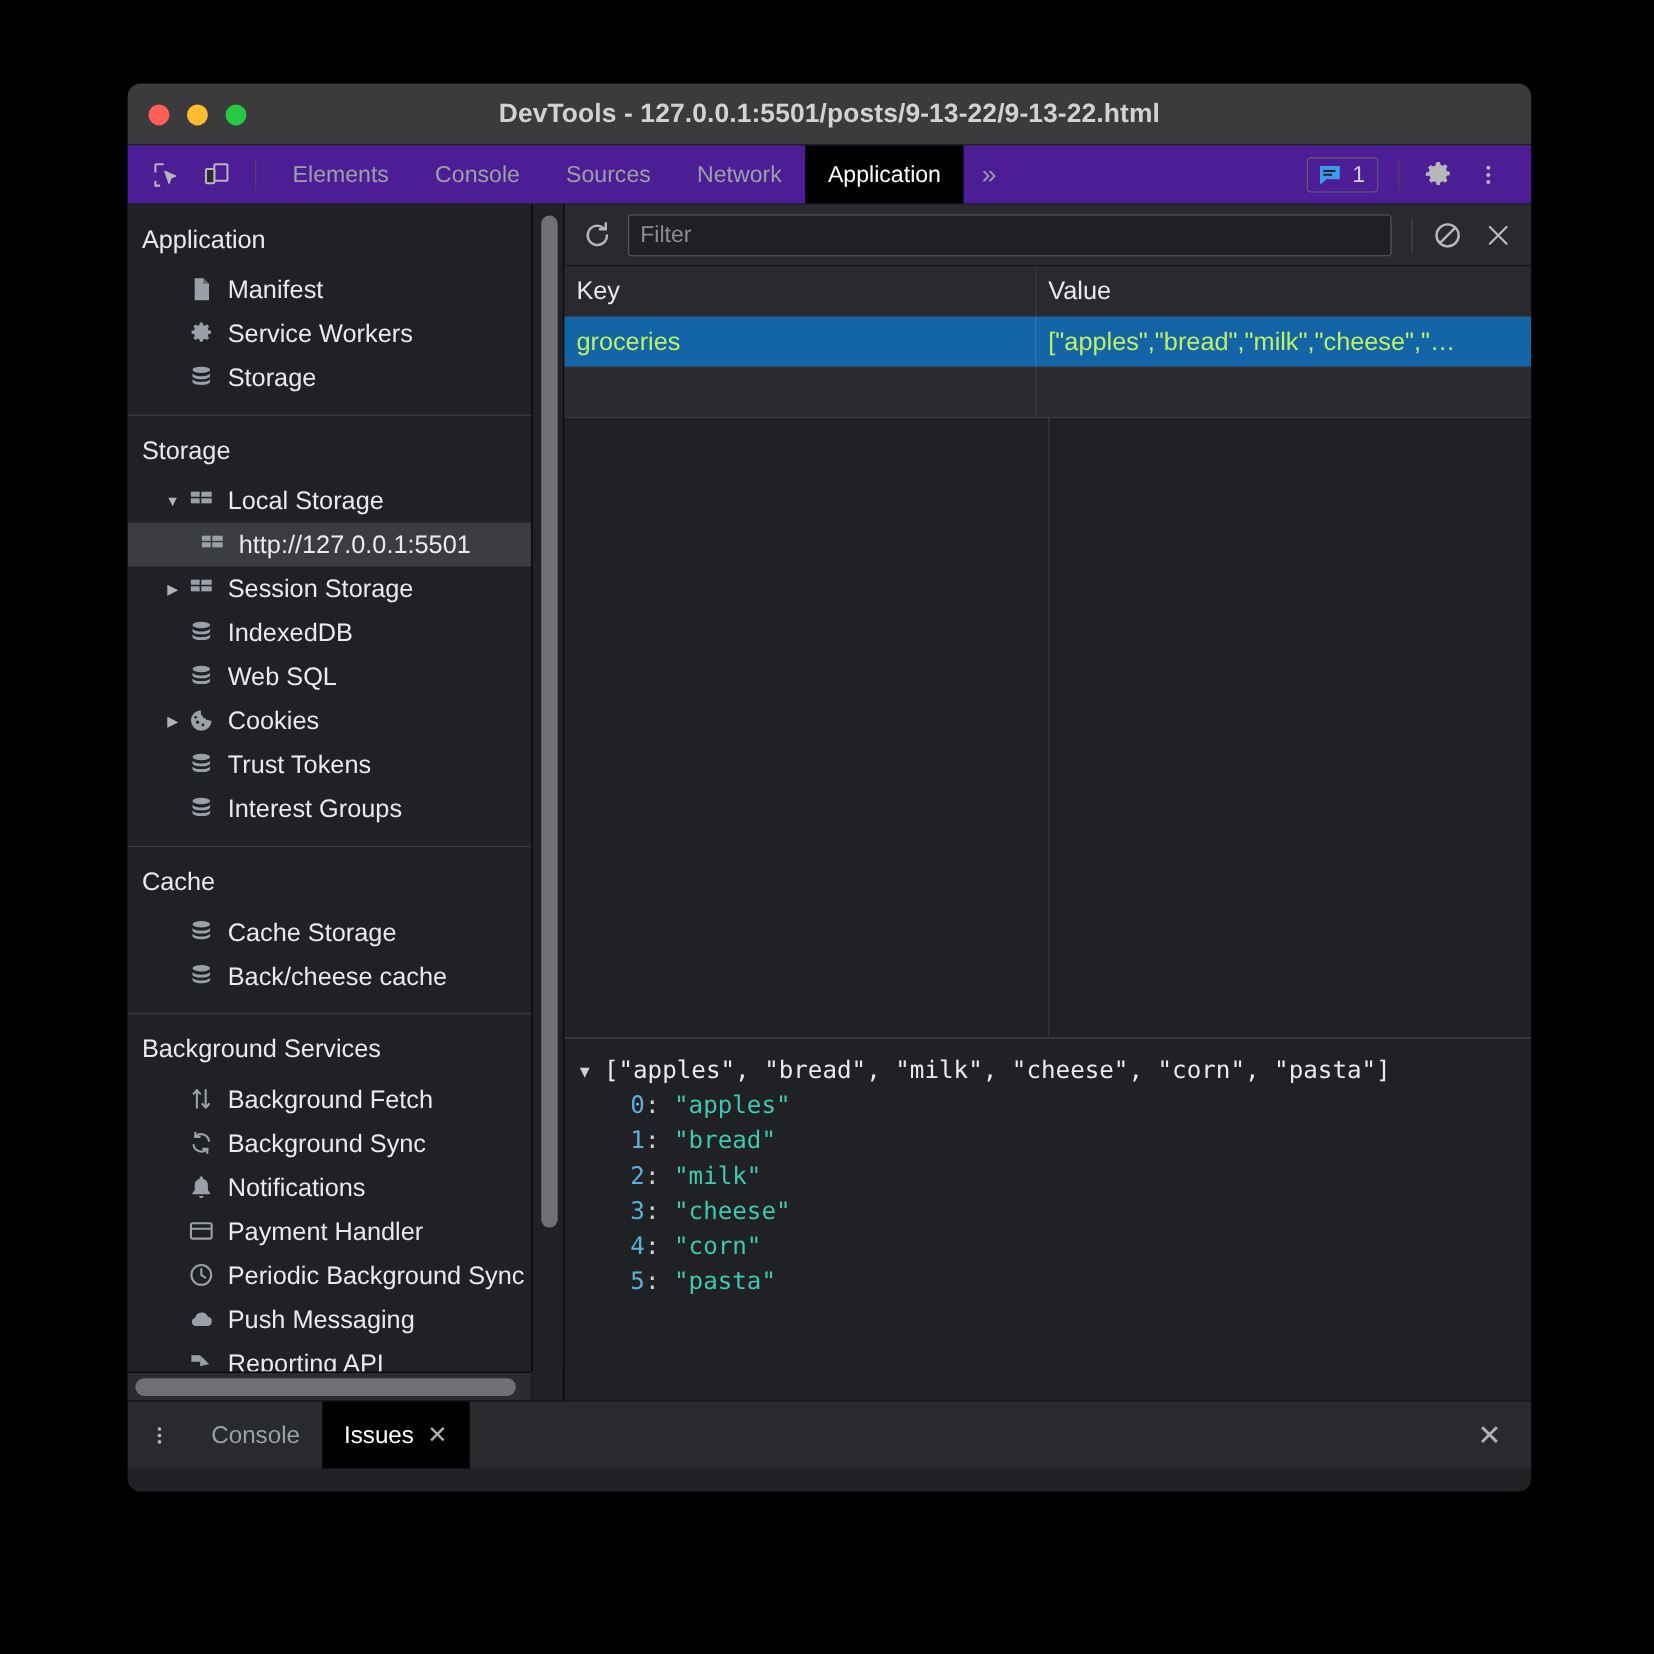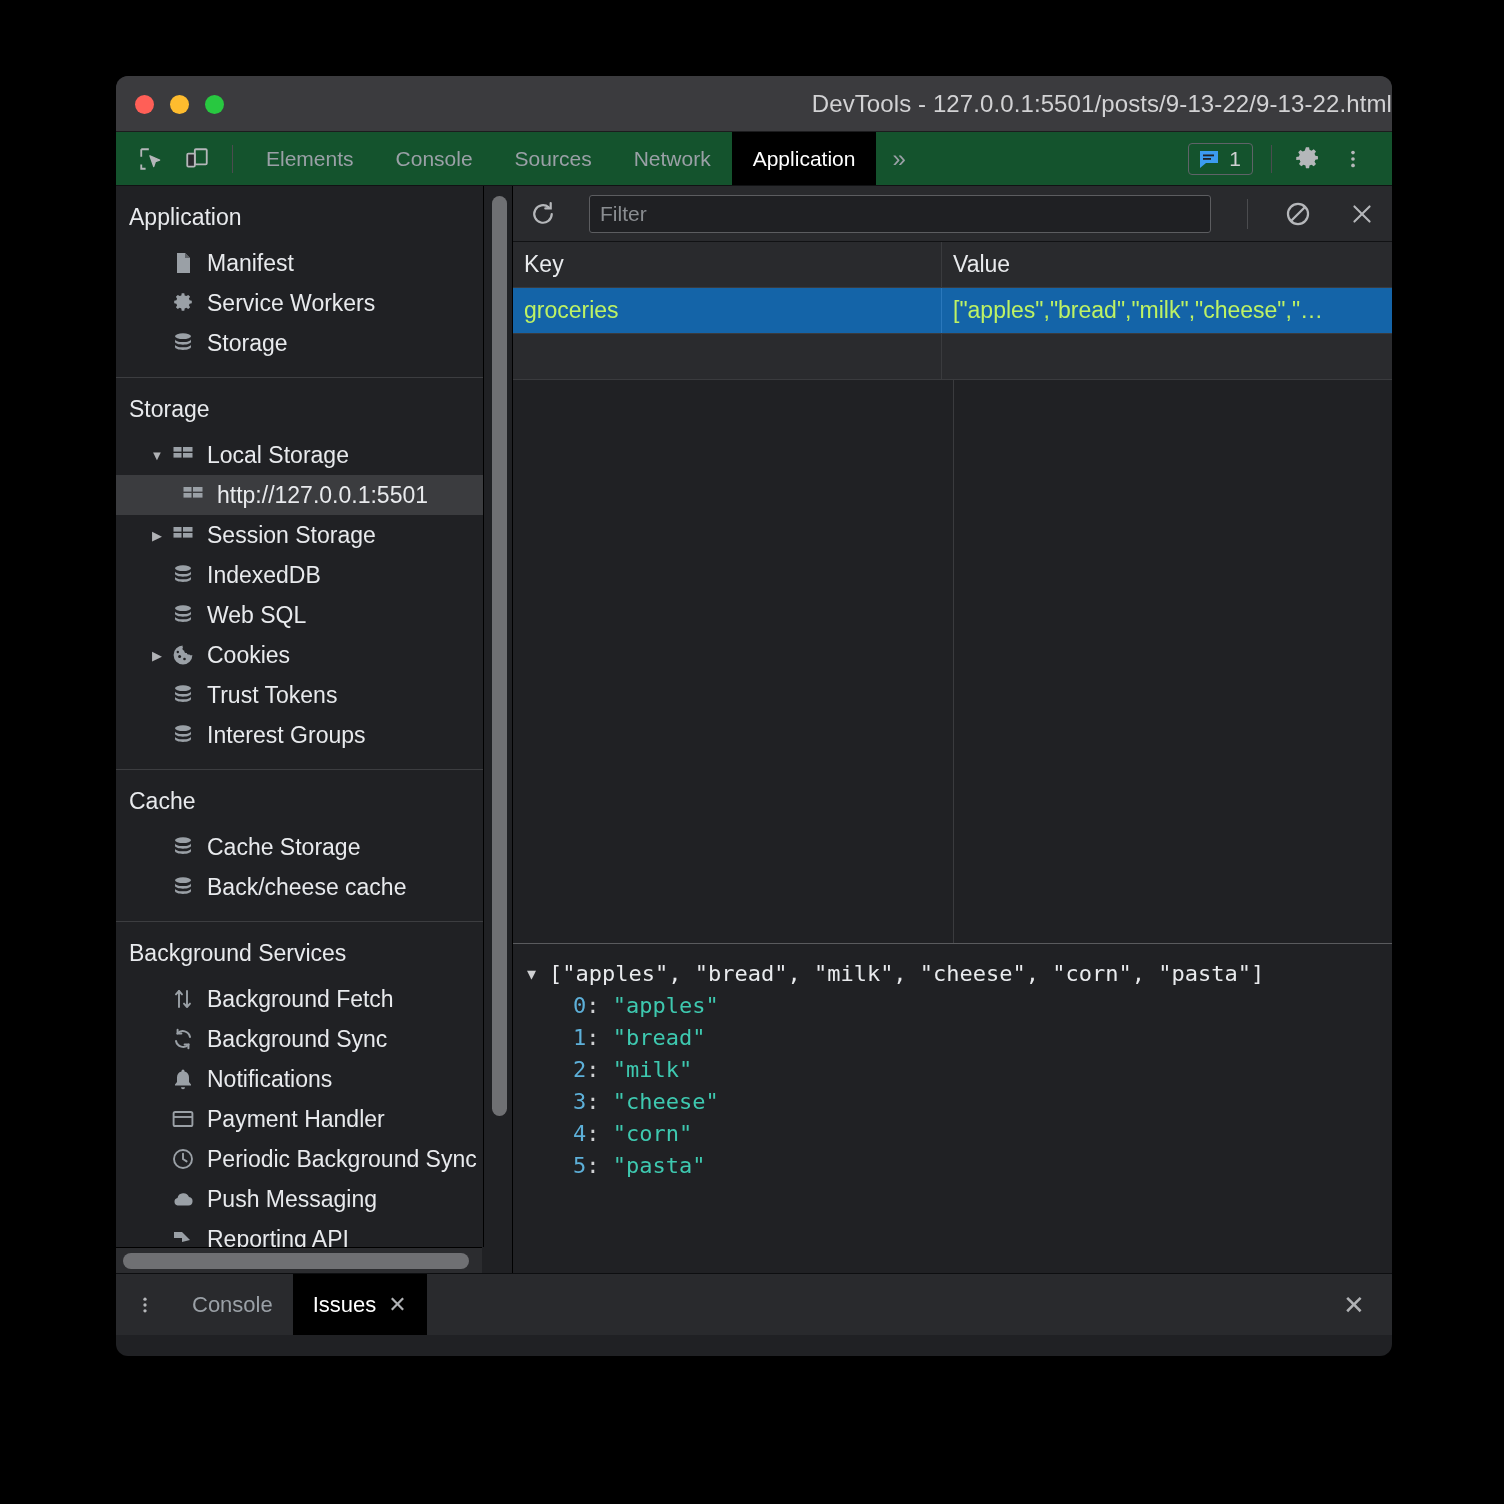--- a/index.html
+++ b/index.html
@@ -27,30 +27,30 @@
     height: 56px;
     background: #3b3b3e;
     border-bottom: 1px solid #1c1c1e;
   }
   .traffic { position: absolute; top: 19px; left: 19px; display: flex; gap: 16px; }
   .dot { width: 19px; height: 19px; border-radius: 50%; }
   .dot.red    { background: #ff5f57; }
   .dot.yellow { background: #febc2e; }
   .dot.green  { background: #28c840; }
   .win-title {
-    line-height: 56px; text-align: right;
-    font-size: 24px; color: #d2d2d4; font-weight: 400;
+    line-height: 56px; text-align: center;
+    font-size: 24px; color: #d2d2d4; font-weight: 700;
     letter-spacing: 0.1px;
   }
 
   
   .tabbar {
     display: flex; align-items: center;
     height: 54px;
-    background: #14532d;
+    background: #4c1d95;
     border-bottom: 1px solid #111214;
     padding-left: 12px;
   }
   .tb-icon {
     width: 40px; height: 40px;
     display: flex; align-items: center; justify-content: center;
     margin: 0 3px;
   }
   .tb-sep { width: 1px; height: 28px; background: #4b4c4f; margin: 0 12px; }
   .tabs { display: flex; align-items: stretch; height: 100%; }
@@ -138,21 +138,21 @@
   }
 
   
   .main { flex: 1; display: flex; flex-direction: column; background: #202124; min-width:0; }
 
   .storage-toolbar {
     display: flex; align-items: center;
     height: 56px; padding: 0 10px;
     background: #292a2d;
     border-bottom: 1px solid #111214;
-    gap: 24px;
+    gap: 6px;
   }
   .tool-btn {
     width: 40px; height: 40px;
     display: flex; align-items: center; justify-content: center;
     flex: 0 0 40px;
   }
   .filter-input {
     flex: 1;
     height: 38px;
     background: #1f2023;

